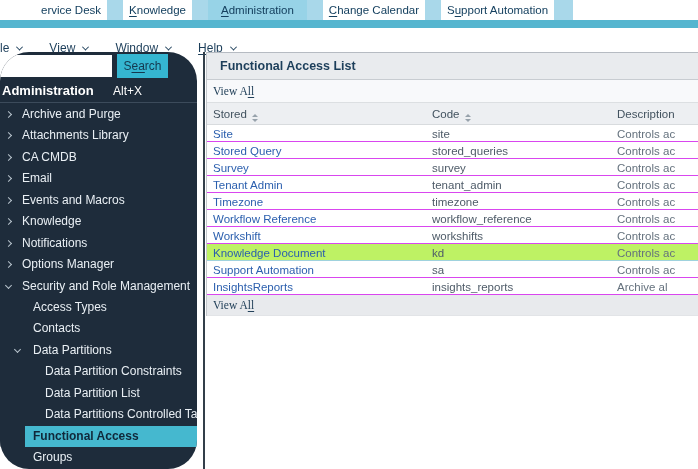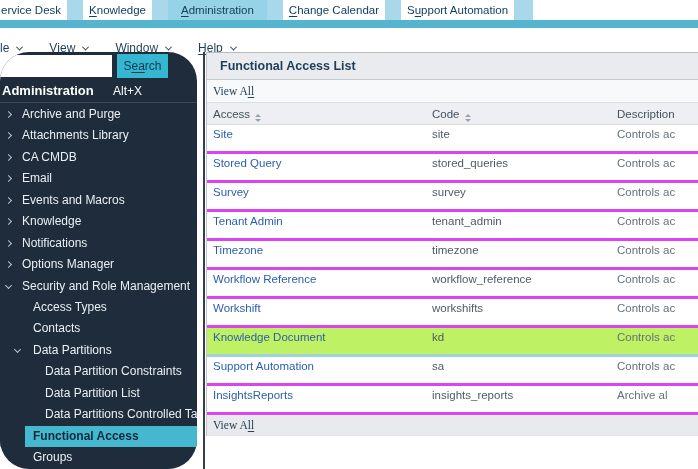--- a/index.html
+++ b/index.html
@@ -1,21 +1,21 @@
 <!DOCTYPE html>
 <html><head>
 <meta charset="utf-8">
 <style>
   * { margin:0; padding:0; box-sizing:border-box; }
   html,body { width:698px; height:469px; overflow:hidden; background:#fff;
     font-family:"Liberation Sans", sans-serif; }
   .u { text-decoration:underline; text-underline-offset:2px; }
 
   
-  .tabbar { position:absolute; left:0; top:0; width:698px; height:28px; background:#fff; }
+  .tabbar { position:absolute; left:0; top:0; width:698px; height:28px; background:#fff;padding-left:40px; }
   .tabstrip { display:inline-flex; height:20px; background:#a9d8ea; column-gap:16px; padding-right:19px; }
   .tab { background:#fff; height:20px; line-height:21px; padding:0 6px; font-size:11.5px;
          color:#15405f; white-space:nowrap; cursor:default; }
   .tab.first { padding-left:1px; }
   .tab.active { background:#97d3e7; padding:0 13px; }
   .tealband { position:absolute; left:0; top:20px; width:698px; height:8px; background:#55b5cf; }
 
   
   .menubar { position:absolute; left:0; top:28px; width:698px; height:40px; background:#fff;
              display:flex; align-items:center; }
@@ -57,21 +57,21 @@
           font-size:11.5px; }
   .panel { border-left:1px solid #c3c7cc; }
   .panel-header { height:28px; line-height:27px; background:#e9ebee; border-top:1px solid #b6bbc2;
                   border-bottom:1px solid #c8ccd1; padding-left:13px; font-weight:bold;
                   font-size:12.5px; color:#1c3e5a; }
   .viewall { height:23px; line-height:23px; padding-left:6px; color:#23415a; background:#f8f9fb;
              border-bottom:1px solid #dcdfe2; cursor:pointer;font-family:Liberation Serif, serif; }
   .viewall.bottom { height:21px; line-height:21px; background:#e8eaed; border-bottom:1px solid #e2e4e7; }
   .thead { display:flex; height:22px; line-height:22px; background:#edeff2;
            border-bottom:1px solid #d8dbde; color:#42525f; }
-  .trow { display:flex; height:29px; line-height:19.6px; border-bottom:3px solid #d946ef; background:#fff; }
+  .trow { display:flex; height:17px; line-height:19.6px; border-bottom:1px solid #d946ef; background:#fff; }
   .trow.selected { background:#bef264; border-bottom-color:#9fd2dd; }
   .c1 { width:225px; padding-left:6px; overflow:hidden; white-space:nowrap; }
   .c2 { width:185px; overflow:hidden; white-space:nowrap; color:#4e5b68; }
   .c3 { flex:1; overflow:hidden; white-space:nowrap; color:#64717d; }
   .thead .c2, .thead .c3 { color:#42525f; }
   .link { color:#2b5fae; cursor:pointer; }
   .sort { display:inline-flex; flex-direction:column; row-gap:2px; margin-left:5px;
           vertical-align:1px; cursor:pointer; }
   .sort .up   { width:0; height:0; border-left:3.5px solid transparent; border-right:3.5px solid transparent;
                 border-bottom:3.5px solid #97a2ab; }
@@ -190,21 +190,21 @@
   </div>
 </div>
 
 <div class="splitter"></div>
 
 <div class="main">
   <div class="panel">
     <div class="panel-header">Functional Access List</div>
     <div class="viewall"><span>View A</span><span class="u">ll</span><span></span></div>
     <div class="thead">
-      <div class="c1"><span>Access</span><span class="sort">
+      <div class="c1"><span>Stored</span><span class="sort">
             <i class="up"></i>
             <i class="down"></i>
           </span></div>
       <div class="c2"><span>Code</span><span class="sort">
             <i class="up"></i>
             <i class="down"></i>
           </span></div>
       <div class="c3"><span>Description</span></div>
     </div>
     <div class="trow">

